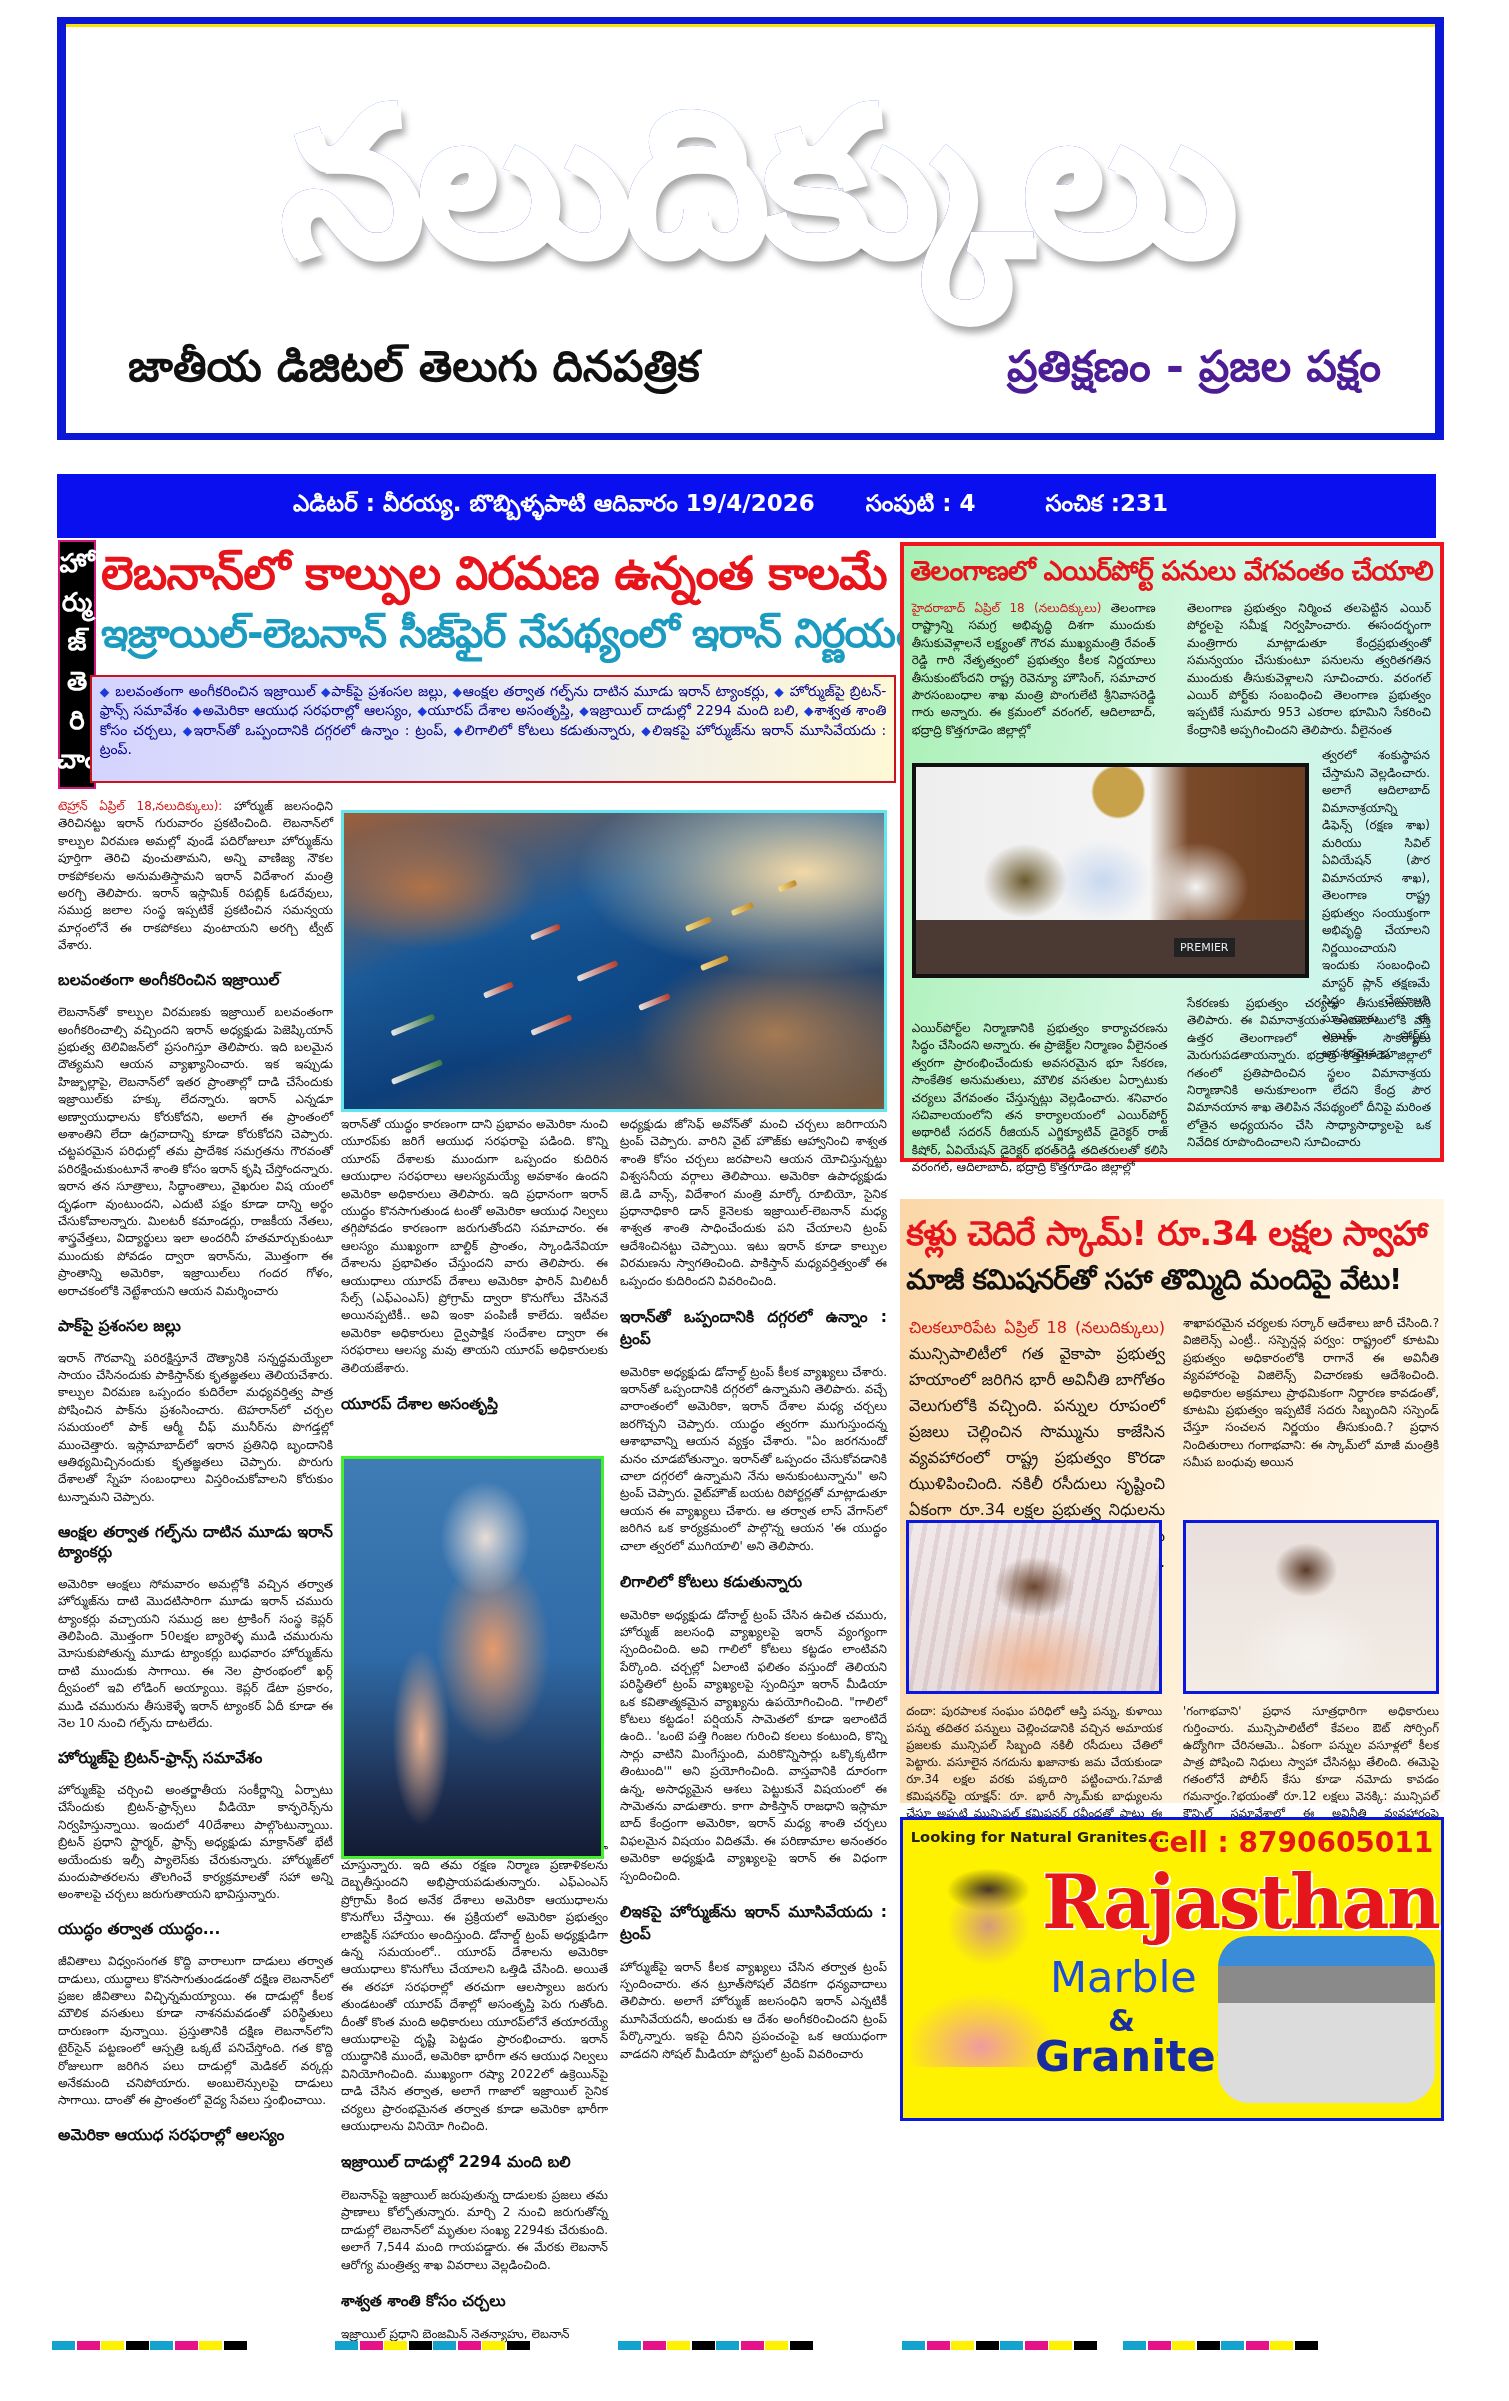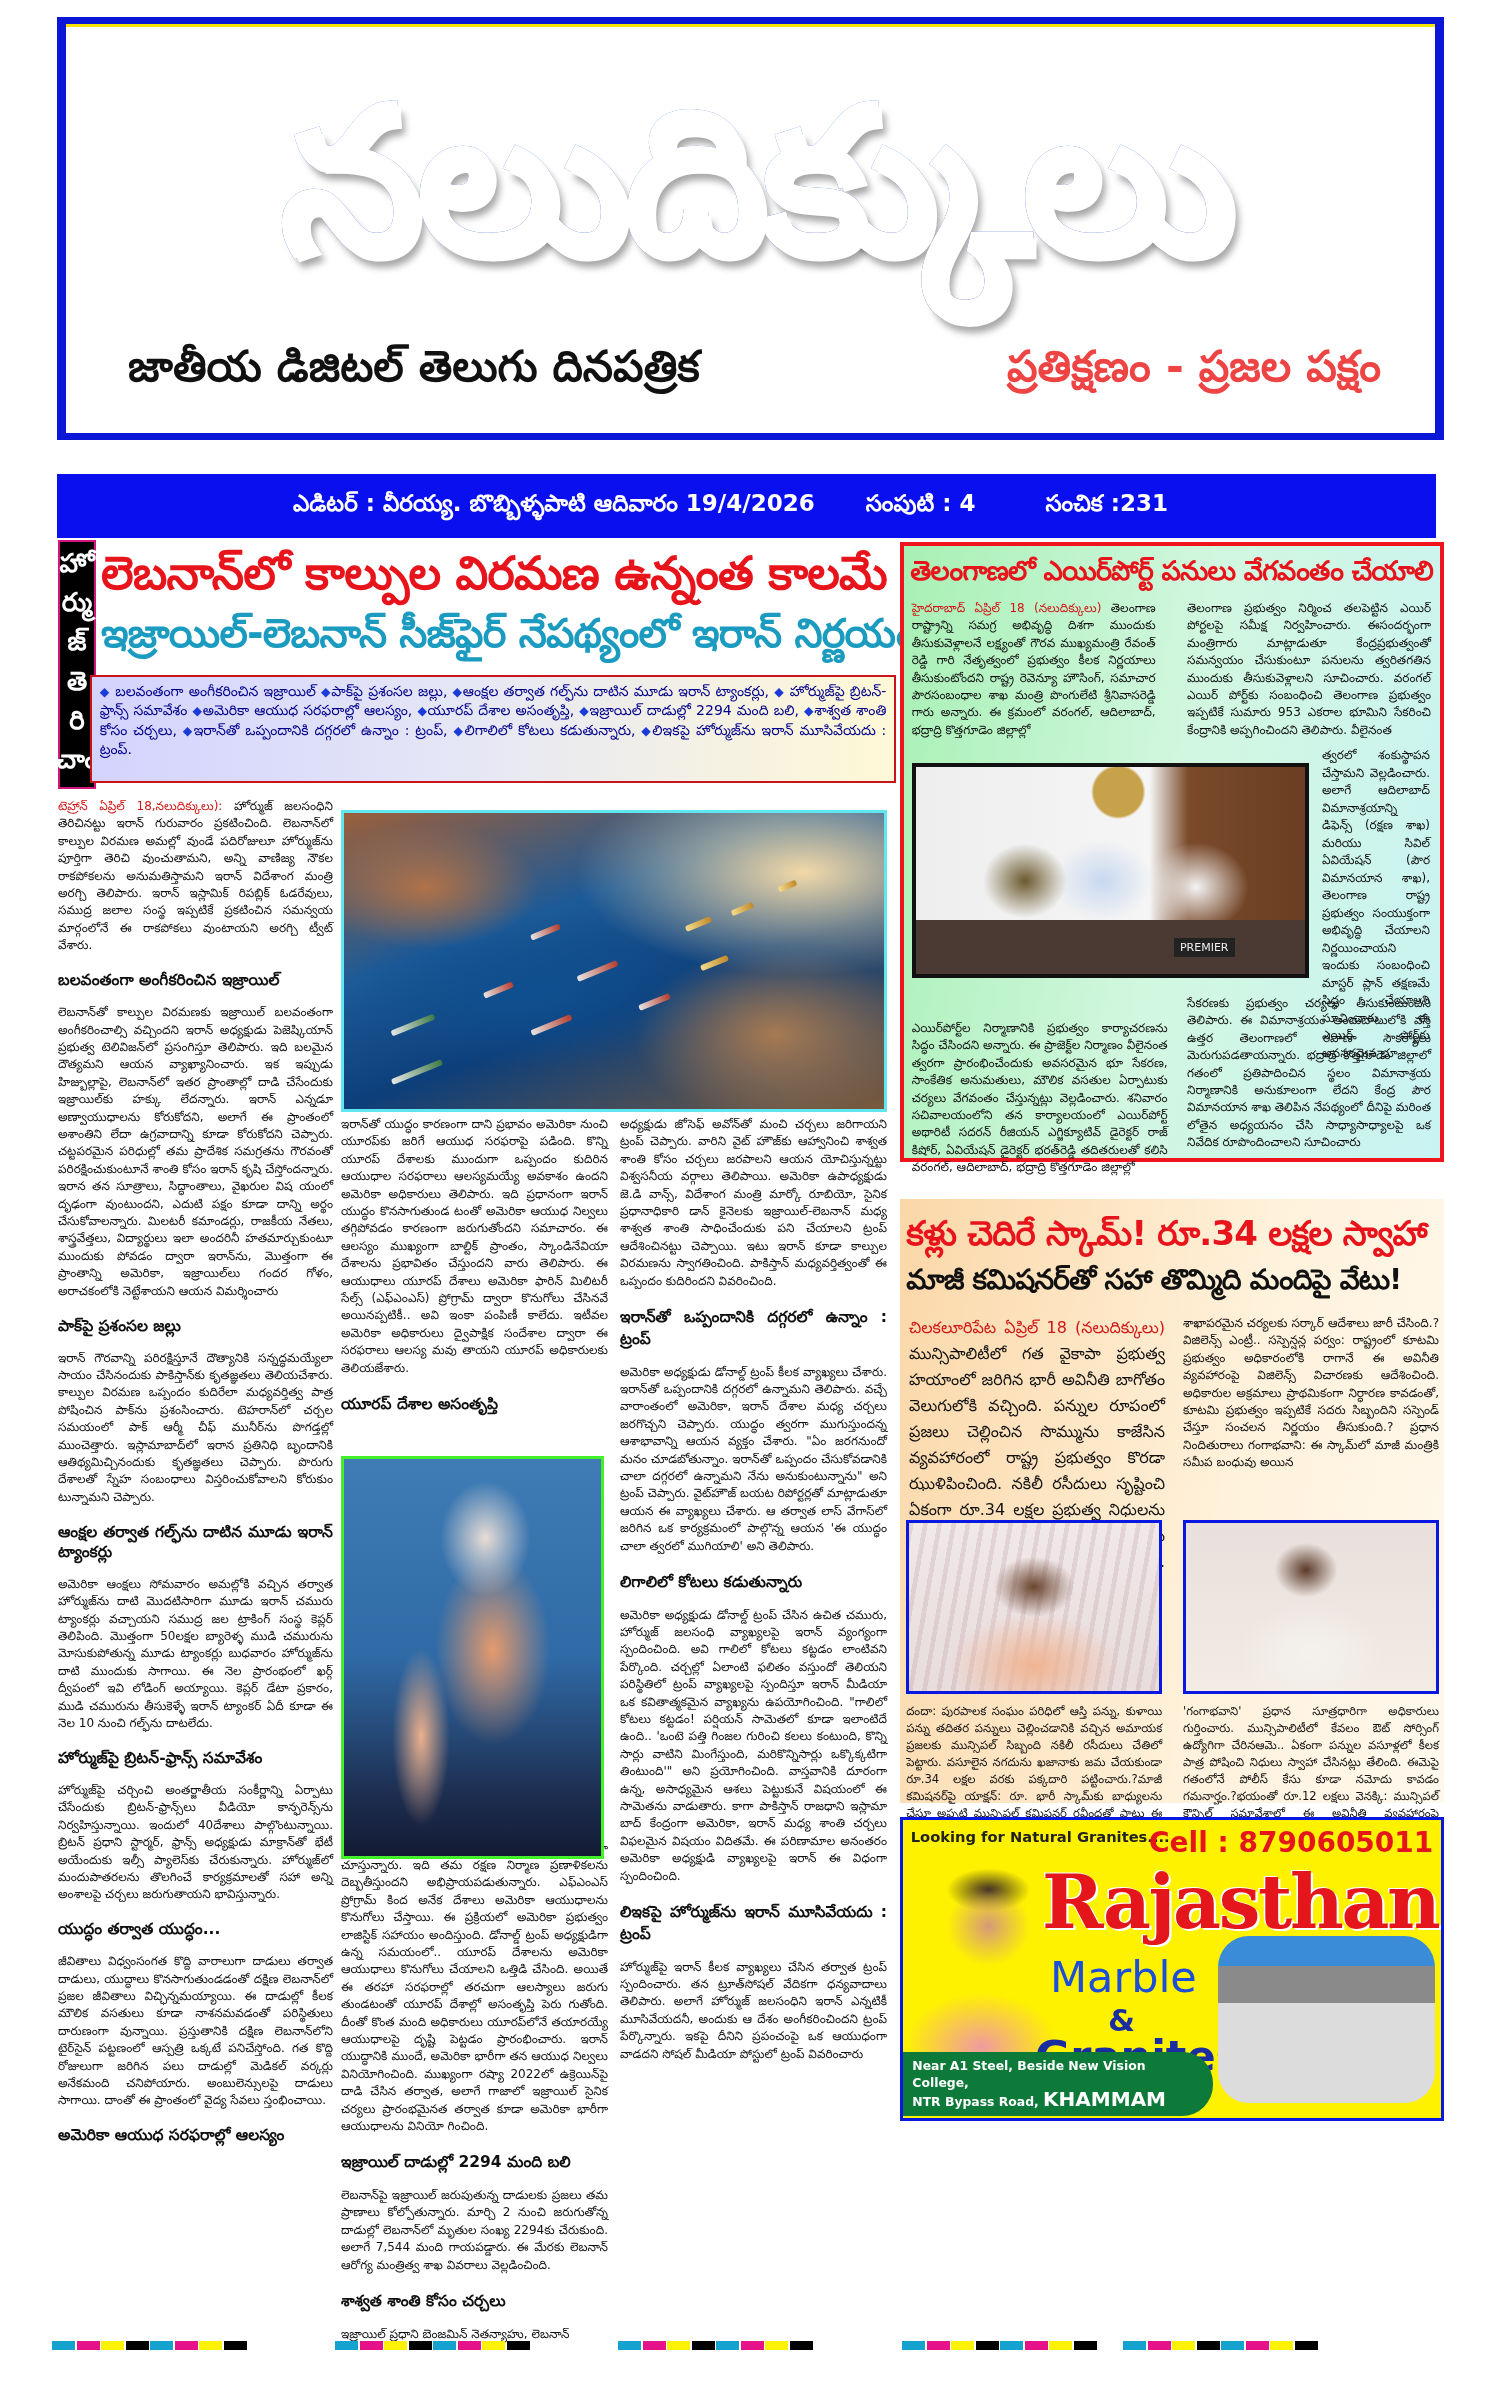--- a/index.html
+++ b/index.html
@@ -24,21 +24,21 @@
       background: linear-gradient(180deg, #2a78ff 0%, #0a2cc7 55%, #03138a 100%);
       -webkit-background-clip: text; background-clip: text;
       -webkit-text-fill-color: transparent;
     }
     .mast-left-tag {
       position: absolute; left: 62px; bottom: 31px;
       font-size: 43px; font-weight: bold; color: #111;
     }
     .mast-right-tag {
       position: absolute; right: 54px; bottom: 31px;
-      font-size: 43px; font-weight: bold; color: #ef4444;
+      font-size: 43px; font-weight: bold; color: #4c1d95;
     }
 
     
     .info-bar {
       position: absolute; left: 57px; top: 474px; width: 1379px; height: 64px;
       background: #0a0ff0; color: #fff; display: flex; align-items: center;
       font-weight: bold; font-size: 23px; text-align: center;
     }
     .info-bar .editor { margin-left: 236px; }
     .info-bar .vol { margin-left: 51px; }
@@ -330,24 +330,20 @@
 
 <div class="ad">
   <div class="ad-tagline">Looking for Natural Granites....</div>
   <div class="ad-cell">Cell : 8790605011</div>
   <div class="ad-person"></div>
   <div class="ad-brand">Rajasthan</div>
   <div class="ad-marble">Marble</div>
   <div class="ad-amp">&amp;</div>
   <div class="ad-granites">Granites</div>
   <div class="ad-yard"></div>
-  <div class="ad-address">
-    <div>Near A1 Steel, Beside New Vision College,</div>
-    <div><span>NTR Bypass Road,</span> <span class="city">KHAMMAM</span></div>
-  </div>
 </div>
 
 <div class="regmarks" style="left:52px;top:2341px;">
   <span class="c"></span>
     <span class="m"></span>
     <span class="y"></span>
     <span class="k"></span>
     <span class="c"></span>
     <span class="m"></span>
     <span class="y"></span>

